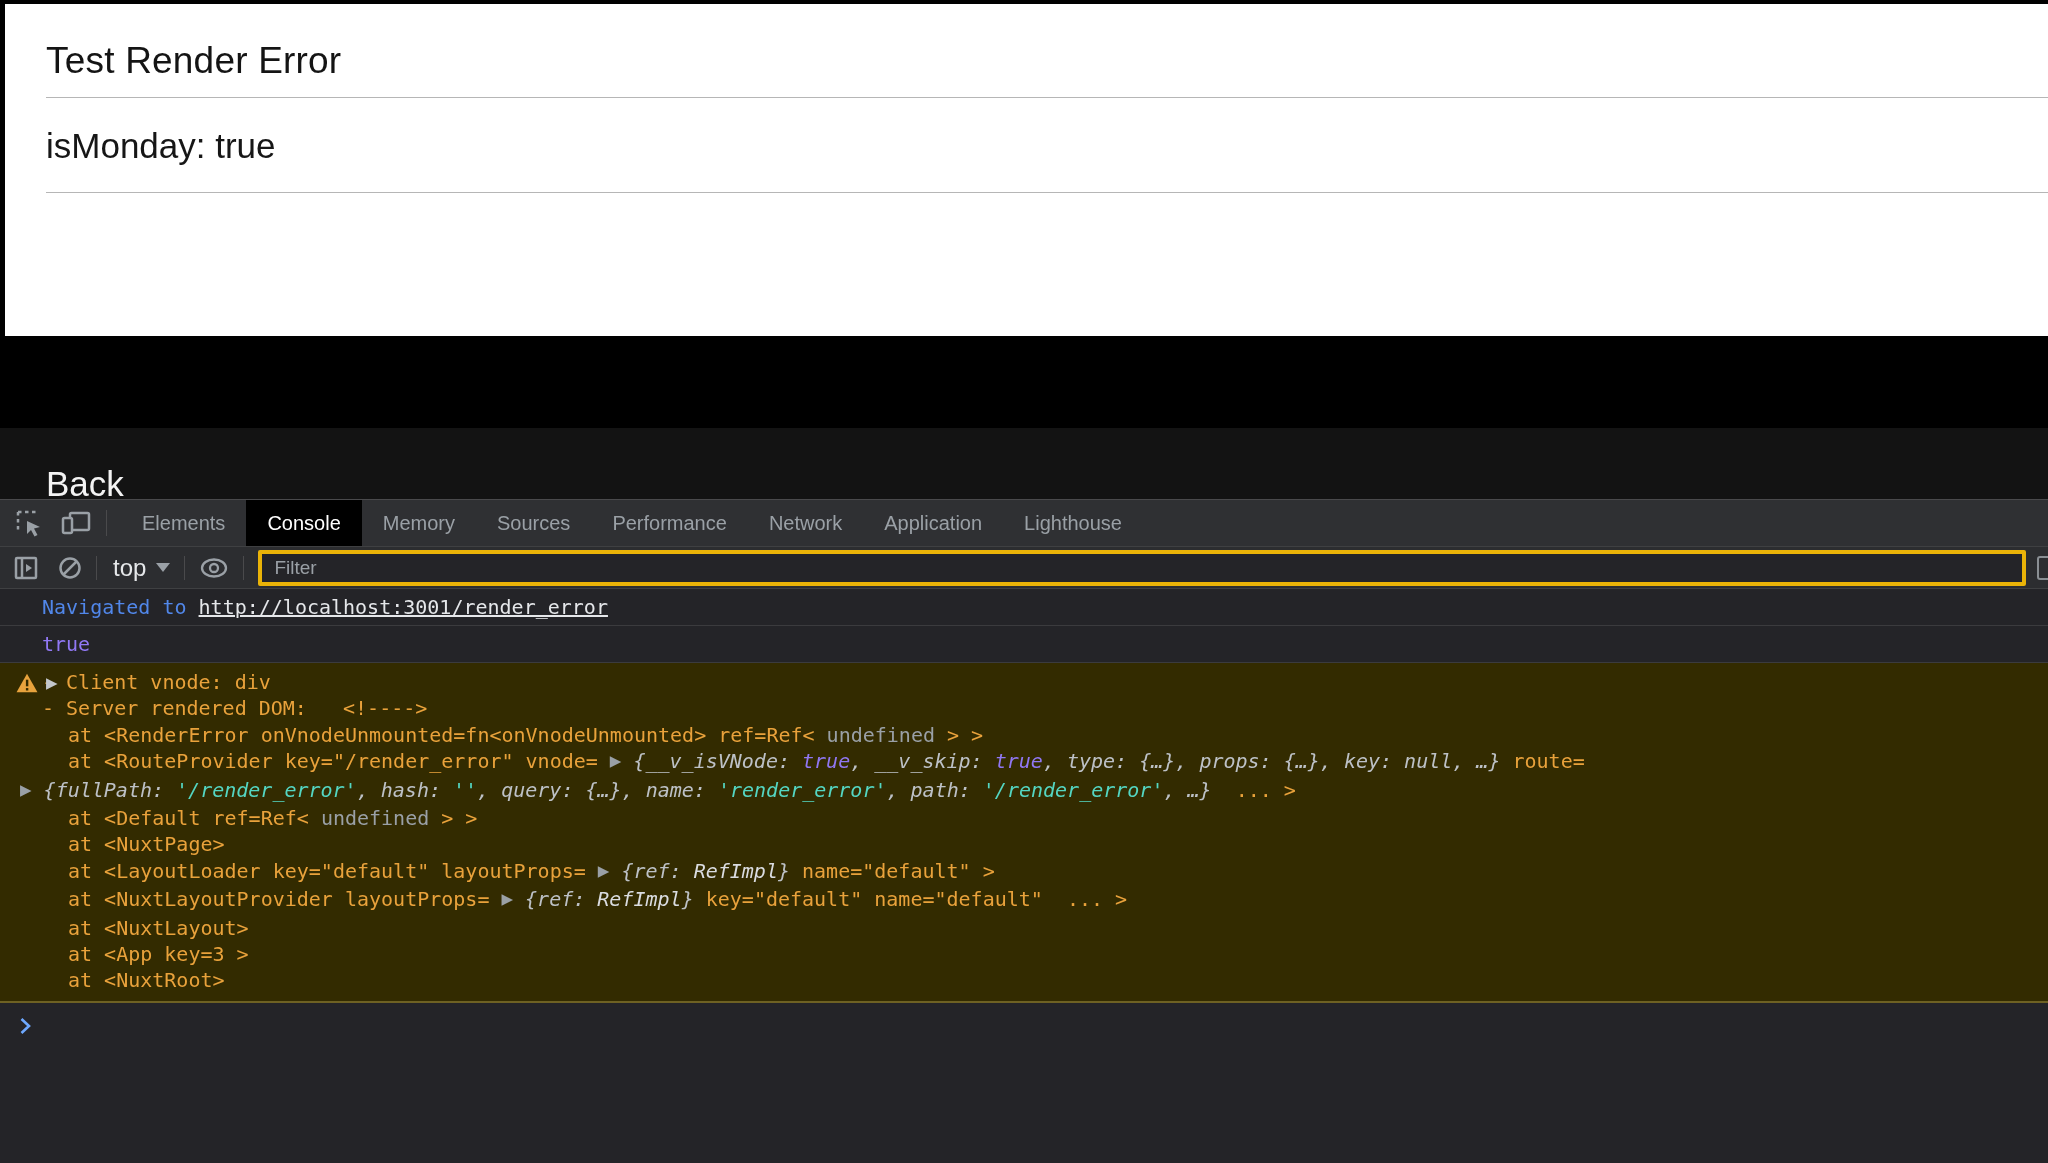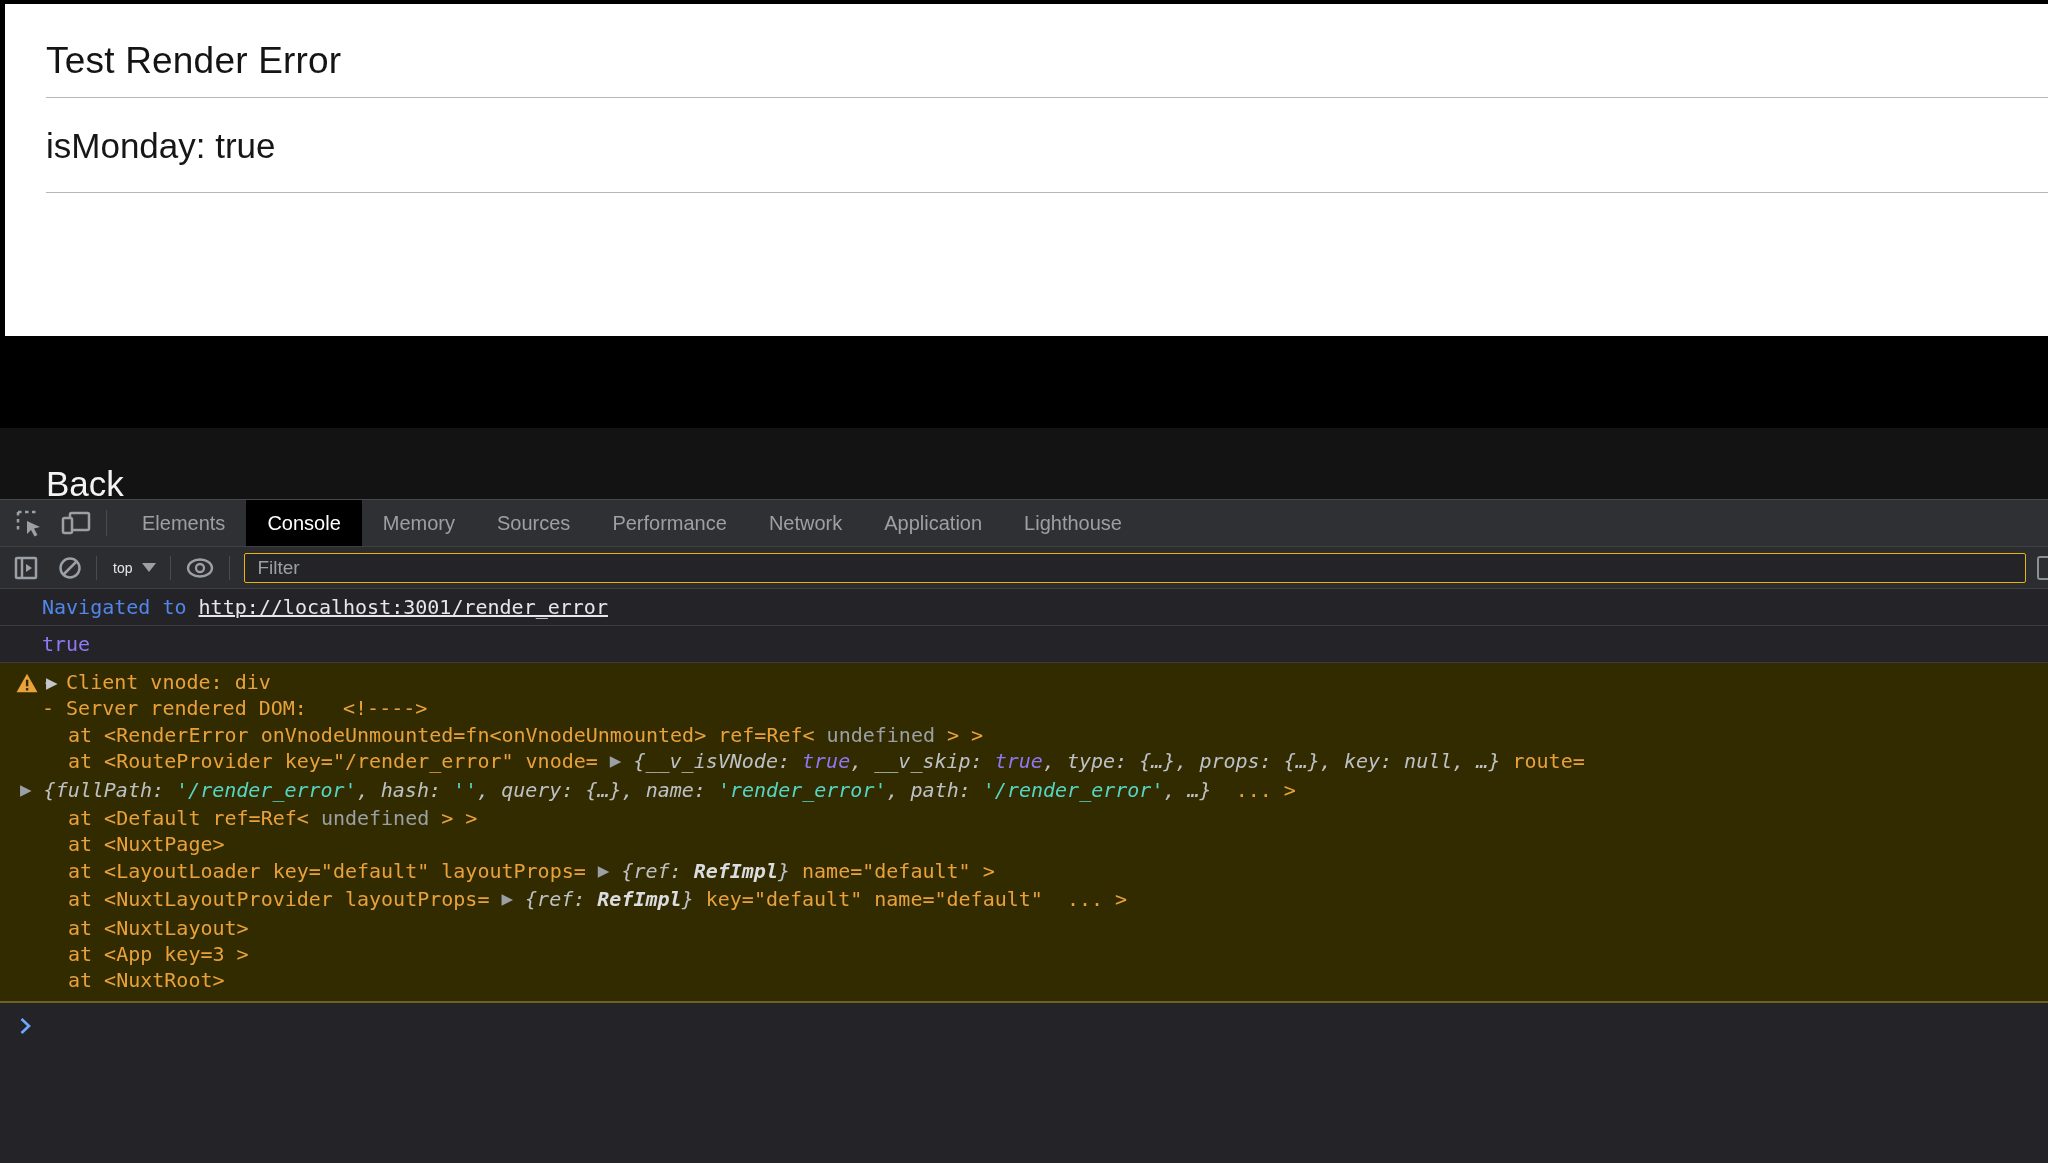--- a/index.html
+++ b/index.html
@@ -25,25 +25,25 @@
   .icon-device{margin-left:16px;width:32px;height:30px;}
   .vsep{width:1px;height:26px;background:#4a4a4c;margin:0 14px;}
   .vsep2{width:1px;height:24px;background:#4a4a4c;margin:0 14px;}
   .tabs{display:flex;height:100%;align-items:stretch;}
   .tab{display:flex;align-items:center;padding:0 21px;font-size:20px;color:#9aa0a6;cursor:default;}
   .tab.active{background:#000000;color:#ffffff;}
 
   .toolbar{position:relative;height:41px;background:#2c2d30;display:flex;align-items:center;border-bottom:1px solid #3f4042;}
   .icon-sidebar{margin-left:14px;width:24px;height:24px;}
   .icon-clear{margin-left:20px;width:24px;height:24px;}
-  .ctx-label{font-size:14px;color:#e6e8ea;font-weight:500;margin-left:2px;}
+  .ctx-label{font-size:24px;color:#e6e8ea;font-weight:500;margin-left:2px;}
   .caret{width:0;height:0;border-left:7px solid transparent;border-right:7px solid transparent;
          border-top:9px solid #9aa0a6;margin-left:10px;}
   .icon-eye{width:30px;height:22px;}
-  .filter-input{flex:1;height:28px;margin-right:22px;background:#242428;border:1px solid #eab308;
+  .filter-input{flex:1;height:28px;margin-right:22px;background:#242428;border:4px solid #eab308;
                 border-radius:2px;color:#d6d8da;font-size:19px;padding:0 12px;outline:none;
                 font-family:"Liberation Sans","DejaVu Sans",sans-serif;}
   .filter-input::placeholder{color:#9aa0a6;}
   .cut-glyph{position:absolute;right:-9px;top:9px;width:16px;height:20px;border:2px solid #8a8f94;border-radius:3px;}
 
   
   .console{position:relative;font-family:"DejaVu Sans Mono","Liberation Mono",monospace;
            font-size:20px;color:#d9d9da;}
   .msg{border-bottom:1px solid #3b3b3e;padding:6px 10px 6px 42px;line-height:24px;white-space:pre-wrap;}
   .seg-nav{color:#5187ea;}
@@ -55,21 +55,21 @@
   .wline{line-height:26.4px;white-space:pre-wrap;}
   .indent-head{padding-left:65px;position:relative;}
   .indent-sub{padding-left:42px;}
   .indent-at{padding-left:68px;}
   .indent-wrap{padding-left:20px;}
   .seg-warn{color:#e9a23b;}
   .seg-obj{color:#bdc1c6;font-style:italic;}
   .seg-bool{color:#9077f2;font-style:italic;}
   .seg-str{color:#54d6c2;font-style:italic;}
   .seg-undef{color:#9aa0a6;}
-  .seg-ref{color:#dadce0;font-style:italic;font-weight:700;}
+  .seg-ref{color:#dadce0;font-style:italic;font-weight:400;}
   .seg-arrow{color:#9aa0a6;font-style:normal;font-size:15px;font-family:"DejaVu Sans",sans-serif;display:inline-block;transform:translateY(-2px);}
   .warn-icon{position:absolute;left:16px;top:4px;width:22px;height:20px;}
   .head-expander{position:absolute;left:46px;top:1px;color:#c3c7cb;font-size:15px;font-family:"DejaVu Sans",sans-serif;}
 
   .prompt-row{padding:12px 0 0 18px;height:60px;}
 </style>
 </head>
 <body>
 
 <div class="screen">

